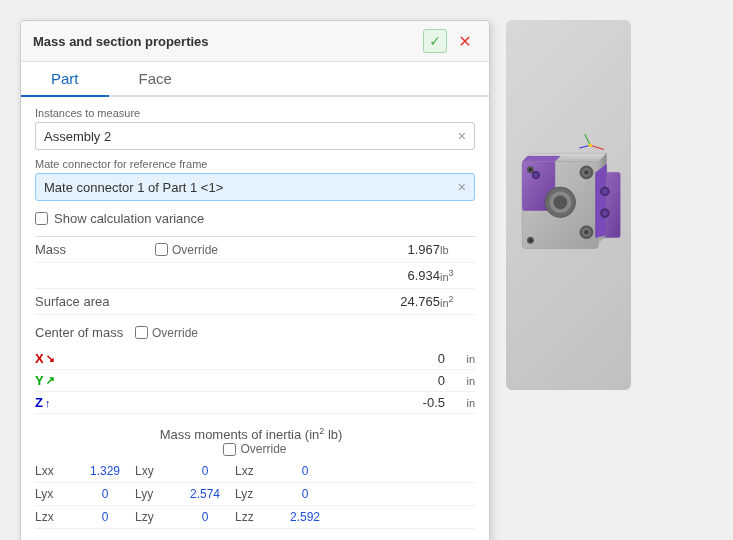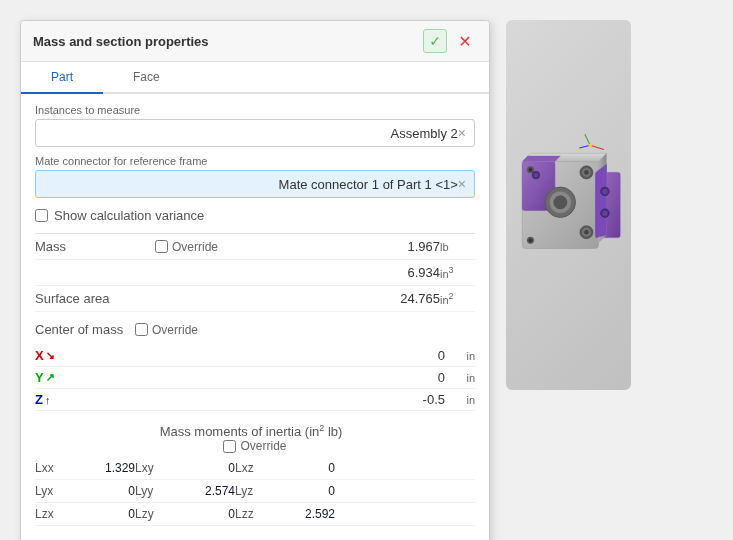--- a/index.html
+++ b/index.html
@@ -84,21 +84,21 @@
 
     
     .tabs {
       display: flex;
       border-bottom: 2px solid #e0e0e0;
     }
 
     .tab {
       padding: 8px 30px;
       cursor: pointer;
-      font-size: 12px;
+      font-size: 15px;
       color: #666;
       border-bottom: 2px solid transparent;
       margin-bottom: -2px;
     }
 
     .tab.active {
       color: #1565c0;
       border-bottom: 2px solid #1565c0;
       font-weight: 500;
     }
@@ -120,21 +120,21 @@
 
     .field-input {
       border: 1px solid #ccc;
       border-radius: 3px;
       padding: 5px 8px;
       width: 100%;
       font-size: 13px;
       color: #333;
       display: flex;
       align-items: center;
-      justify-content: flex-end;
+      justify-content: space-between;
       background: #fff;
     }
 
     .field-input.highlighted {
       background: #e3f2fd;
       border-color: #90caf9;
     }
 
     .field-input .clear-icon {
       color: #999;
@@ -301,23 +301,23 @@
       border-bottom: 1px solid #f0f0f0;
       align-items: center;
     }
 
     .inertia-label {
       font-size: 12px;
       color: #555;
     }
 
     .inertia-value {
-      text-align: right;
+      text-align: center;
       font-size: 12px;
-      color: #0f172a;
+      color: #1d4ed8;
     }
 
     .dialog-footer {
       display: flex;
       justify-content: flex-end;
       padding: 6px 12px 8px;
     }
 
     .help-icon {
       width: 20px;

